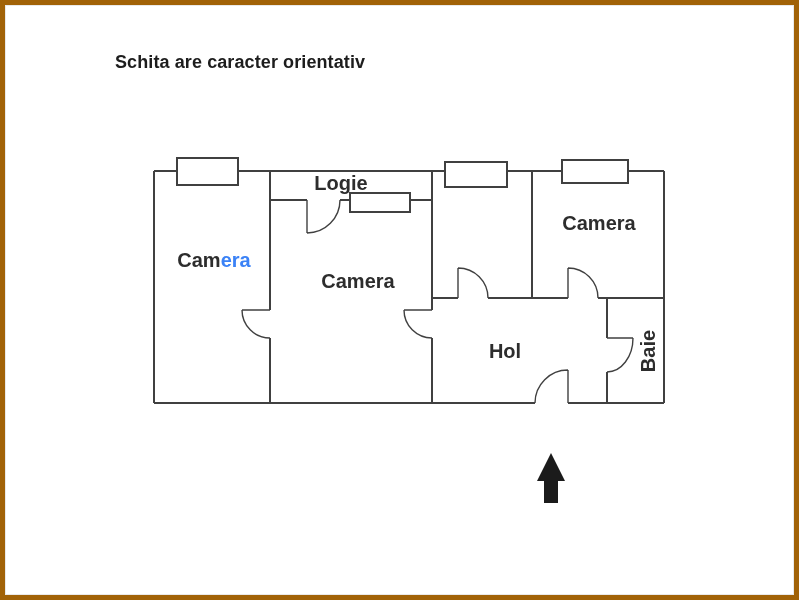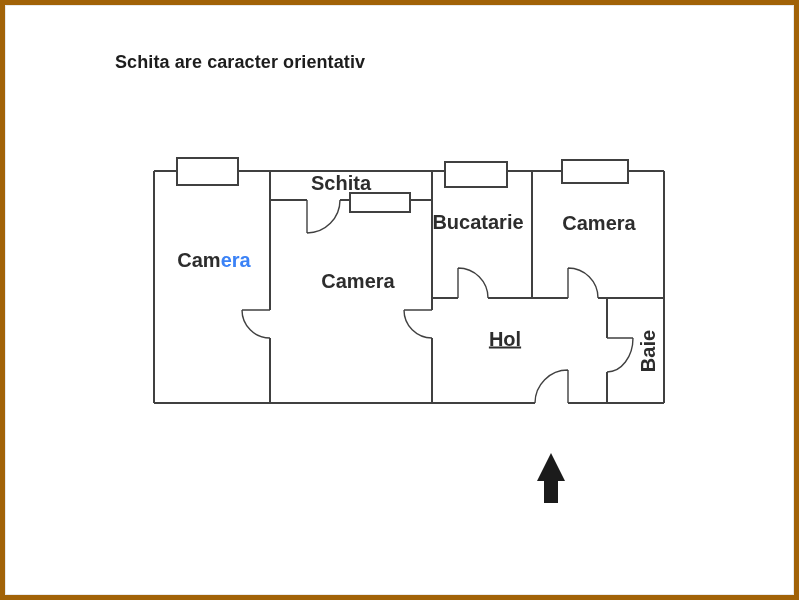--- a/index.html
+++ b/index.html
@@ -77,20 +77,19 @@
       <path d="M563,263 V293 M563,263 A30,30 0 0 1 593,293"></path>
       <path d="M563,365 V398 M563,365 A33,33 0 0 0 530,398"></path>
       <path d="M602,333 H628 M628,333 A26,34 0 0 1 602,367"></path>
     </g>
 
     <polygon points="546,448 560,476 553,476 553,498 539,498 539,476 532,476" fill="#1b1b1b"></polygon>
   </svg>
 
   <div class="room-label" style="left:209px;top:255px;"><span>Cam</span><span class="lite">era</span></div>
   <div class="room-label" style="left:353px;top:276px;">Camera</div>
-  <div class="room-label" style="left:336px;top:178px;">Schita</div>
-  <div class="room-label" style="left:473px;top:217px;">Bucatarie</div>
+  <div class="room-label" style="left:336px;top:178px;">Logie</div>
   <div class="room-label" style="left:594px;top:218px;">Camera</div>
-  <div class="room-label" style="left:500px;top:334px;text-decoration:underline;">Hol</div>
+  <div class="room-label" style="left:500px;top:346px;">Hol</div>
   <div class="room-label rotated" style="left:643px;top:346px;">Baie</div>
 
 
 </div>
 
 </body></html>

